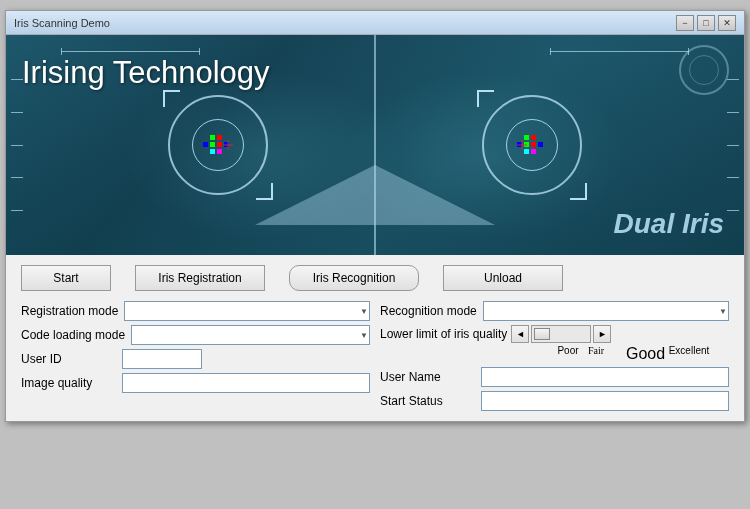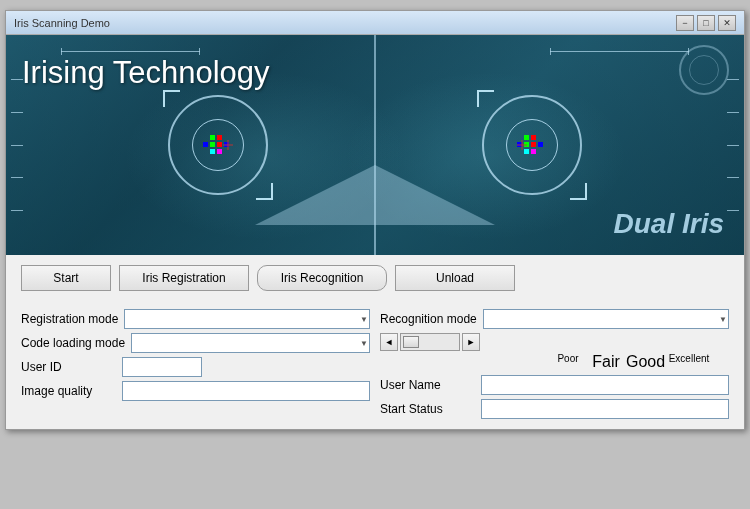--- a/index.html
+++ b/index.html
@@ -227,22 +227,22 @@
 
     
     .form-area {
       background: #f0f0f0;
       padding: 10px 15px;
     }
 
     
     .btn-row {
       display: flex;
-      gap: 8px;
-      margin-bottom: 18px;
+      gap: 24px;
+      margin-bottom: 10px;
       justify-content: flex-start;
     }
 
     .btn {
       padding: 4px 16px;
       background: linear-gradient(to bottom, #f5f5f5, #e0e0e0);
       border: 1px solid #999;
       font-size: 12px;
       cursor: pointer;
       min-width: 80px;
@@ -539,31 +539,32 @@
           <span class="row-label">Recognition mode</span>
           <div class="select-wrapper">
             <select>
               <option value=""></option>
             </select>
           </div>
         </div>
 
         <div class="quality-section">
           <div class="quality-top-row">
+            <span class="row-label">Lower limit of iris quality</span>
             <div class="slider-wrapper">
               <div class="slider-arrow">◄</div>
               <div class="slider-track">
                 <div class="slider-thumb"></div>
               </div>
               <div class="slider-arrow">►</div>
             </div>
           </div>
           <div style="display:flex;margin-left:170px;gap:2px;">
             <span style="width:36px;text-align:center;font-size:10px;">Poor</span>
-            <span style="width:36px;text-align:center;font-size:16px;">Fair</span>
+            <span style="width:36px;text-align:left;font-size:10px;font-family:Liberation Serif, serif;">Fair</span>
             <span style="width:36px;text-align:left;font-size:16px;">Good</span>
             <span style="width:50px;text-align:center;font-size:10px;">Excellent</span>
           </div>
         </div>
 
         <div class="row-item">
           <span class="row-label">User Name</span>
           <input type="text" class="user-name-input" style="">
         </div>
 

